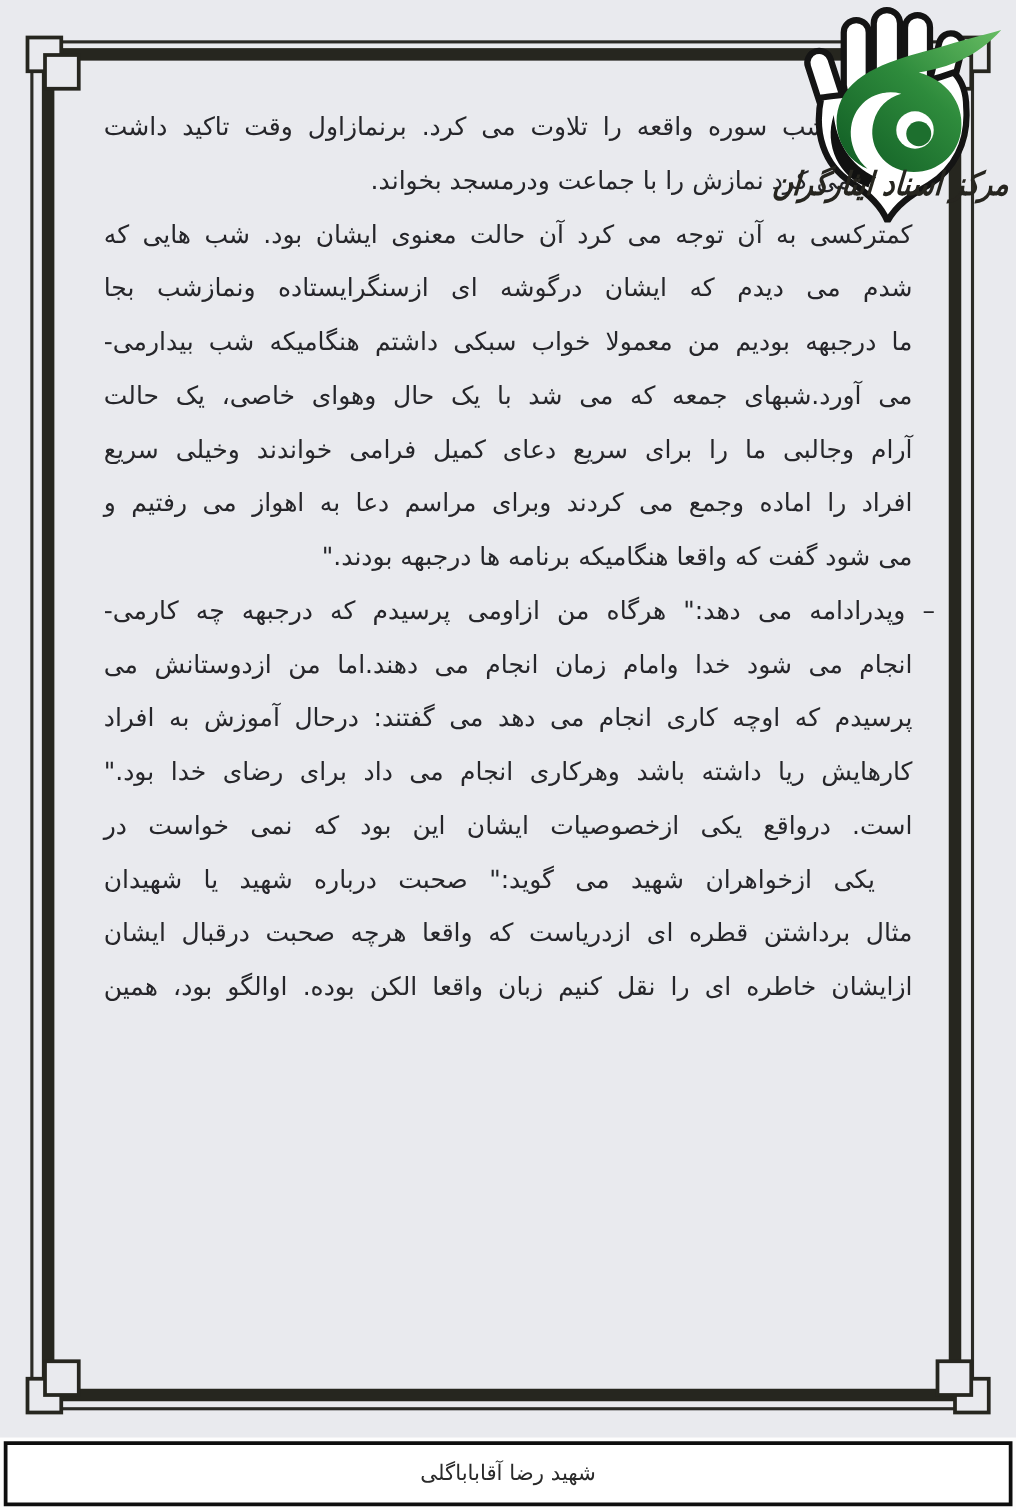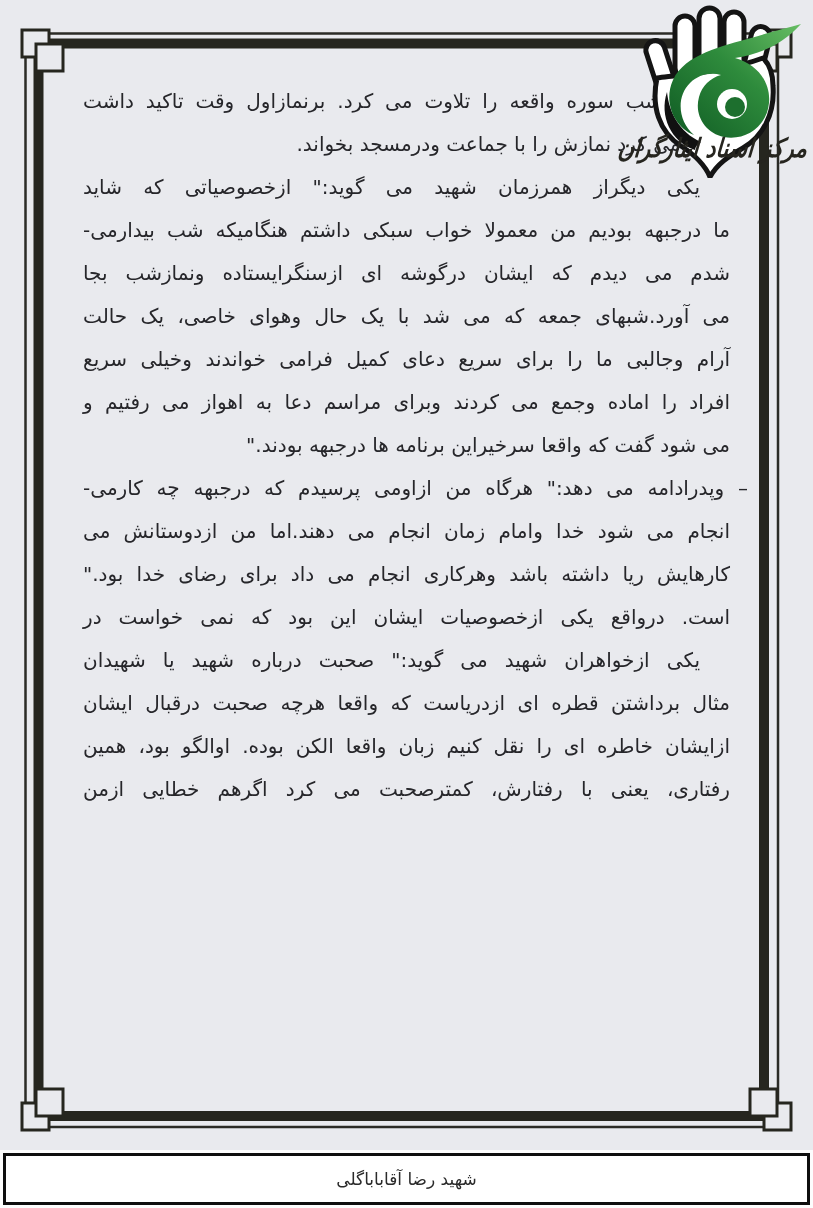--- a/index.html
+++ b/index.html
@@ -86,35 +86,35 @@
         <rect x="36" y="1089" width="27" height="27"></rect>
 
         <rect x="764" y="1103" width="27" height="27"></rect>
         <rect x="750" y="1089" width="27" height="27"></rect>
       </g>
     </svg>
 
     <div class="textblock">
       <div class="bline">بود وهرشب سوره واقعه را تلاوت می کرد. برنمازاول وقت تاکید داشت</div>
       <div class="bline end">سعی می کرد نمازش را با جماعت ودرمسجد بخواند.</div>
-      <div class="bline indent">یکی دیگراز همرزمان شهید می گوید:" ازخصوصیاتی که شاید</div>
+      <div class="bline">کمترکسی به آن توجه می کرد آن حالت معنوی ایشان بود. شب هایی که</div>
+      <div class="bline">شدم می دیدم که ایشان درگوشه ای ازسنگرایستاده ونمازشب بجا</div>
       <div class="bline">ما درجبهه بودیم من معمولا خواب سبکی داشتم هنگامیکه شب بیدارمی-</div>
-      <div class="bline">شدم می دیدم که ایشان درگوشه ای ازسنگرایستاده ونمازشب بجا</div>
       <div class="bline">می آورد.شبهای جمعه که می شد با یک حال وهوای خاصی، یک حالت</div>
       <div class="bline">آرام وجالبی ما را برای سریع دعای کمیل فرامی خواندند وخیلی سریع</div>
       <div class="bline">افراد را اماده وجمع می کردند وبرای مراسم دعا به اهواز می رفتیم و</div>
-      <div class="bline end">می شود گفت که واقعا سرخیراین برنامه ها درجبهه بودند."</div>
+      <div class="bline end">می شود گفت که واقعا هنگامیکه برنامه ها درجبهه بودند."</div>
       <div class="bline hang">– وپدرادامه می دهد:" هرگاه من ازاومی پرسیدم که درجبهه چه کارمی-</div>
       <div class="bline">انجام می شود خدا وامام زمان انجام می دهند.اما من ازدوستانش می</div>
+      <div class="bline">پرسیدم که اوچه کاری انجام می دهد می گفتند: درحال آموزش به افراد</div>
       <div class="bline">کارهایش ریا داشته باشد وهرکاری انجام می داد برای رضای خدا بود."</div>
       <div class="bline">است. درواقع یکی ازخصوصیات ایشان این بود که نمی خواست در</div>
       <div class="bline indent">یکی ازخواهران شهید می گوید:" صحبت درباره شهید یا شهیدان</div>
       <div class="bline">مثال برداشتن قطره ای ازدریاست که واقعا هرچه صحبت درقبال ایشان</div>
       <div class="bline">ازایشان خاطره ای را نقل کنیم زبان واقعا الکن بوده. اوالگو بود، همین</div>
-      <div class="bline">رفتاری، یعنی با رفتارش، کمترصحبت می کرد اگرهم خطایی ازمن</div>
     </div>
 
     <svg class="logo" viewBox="0 0 180 178">
       <defs>
         <linearGradient id="gGreen" x1="0" y1="1" x2="1" y2="0">
           <stop offset="0" stop-color="#0f5a23"></stop>
           <stop offset="0.55" stop-color="#2e8b3c"></stop>
           <stop offset="1" stop-color="#67bd63"></stop>
         </linearGradient>
       </defs>

